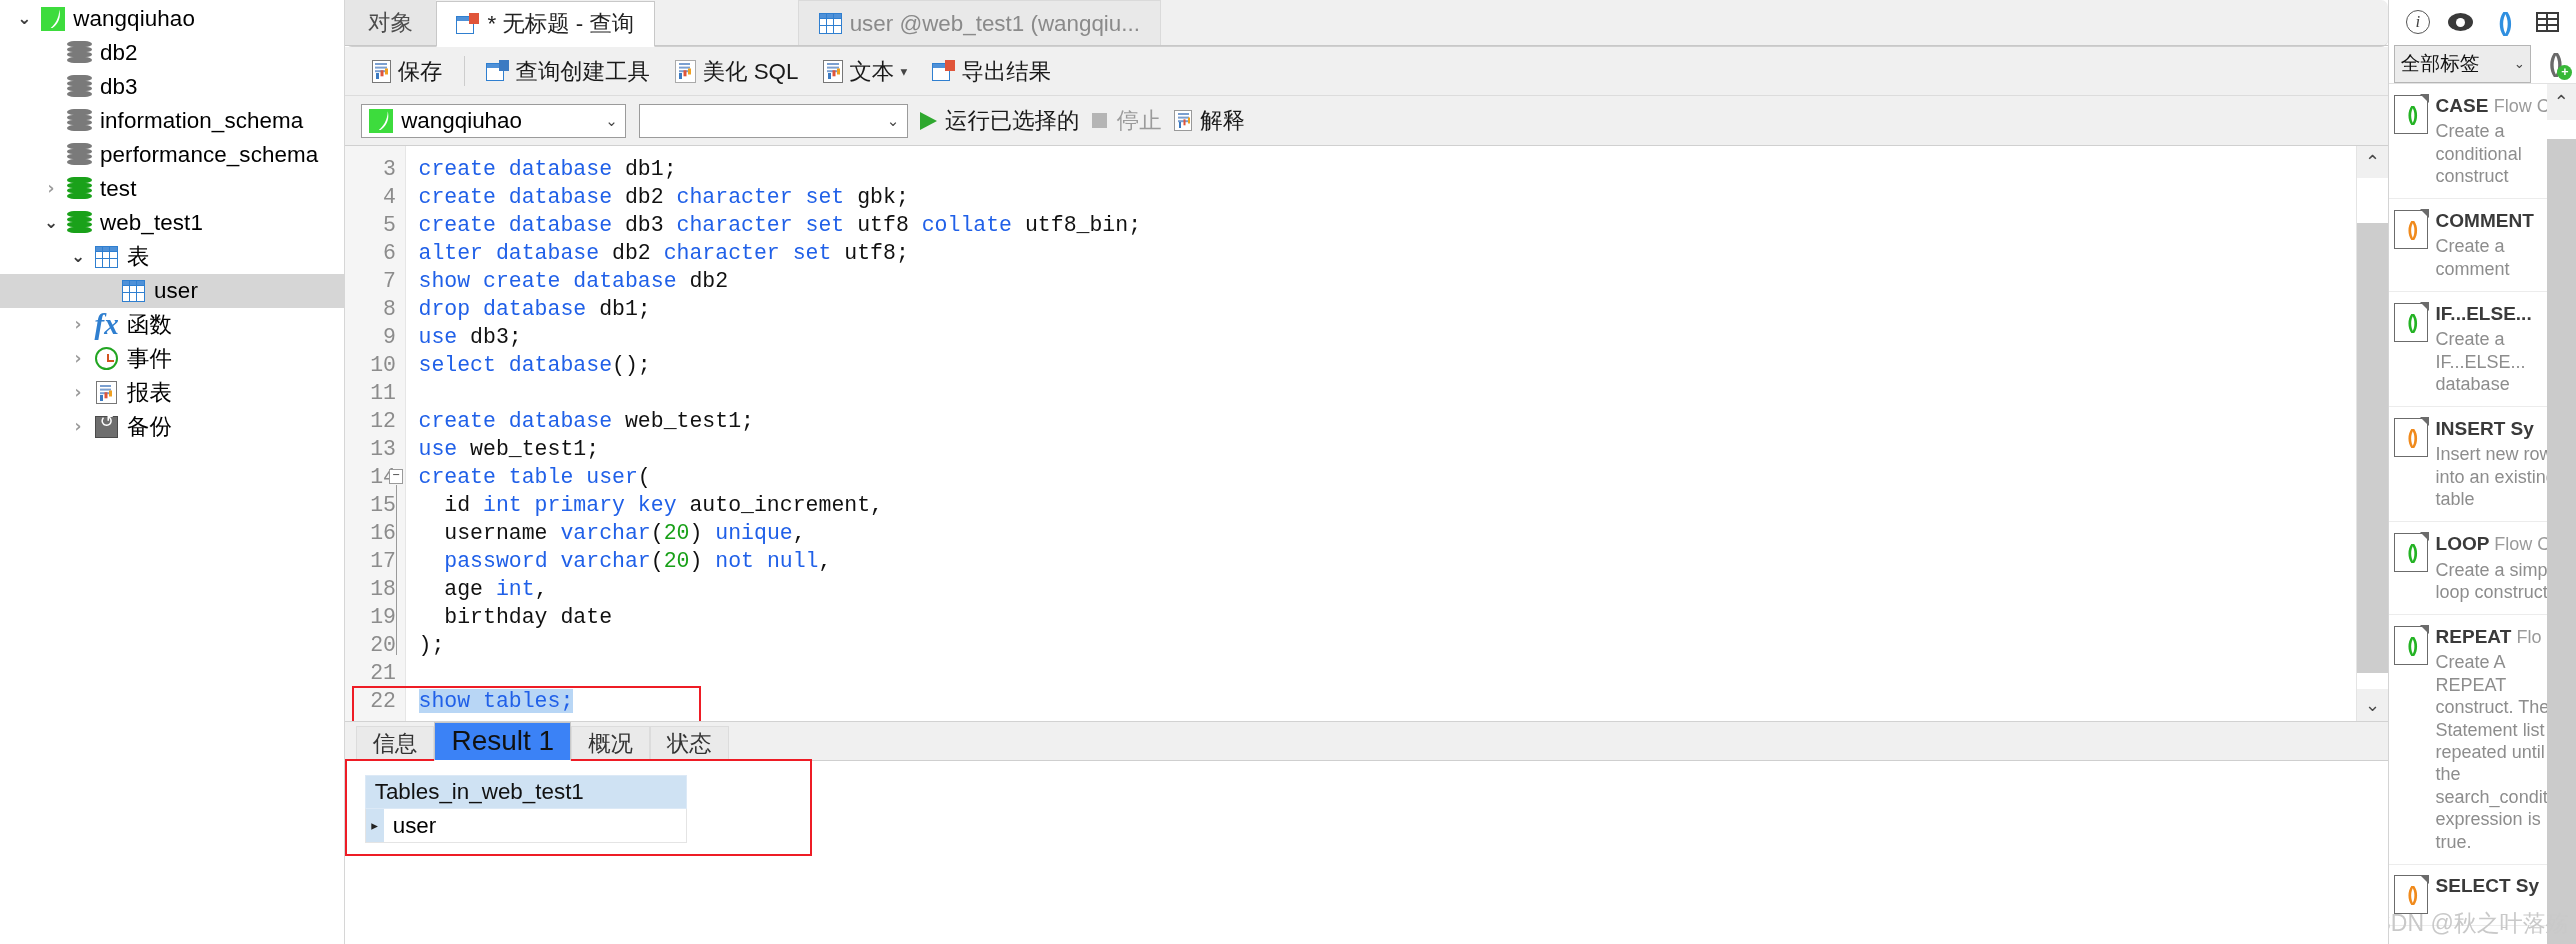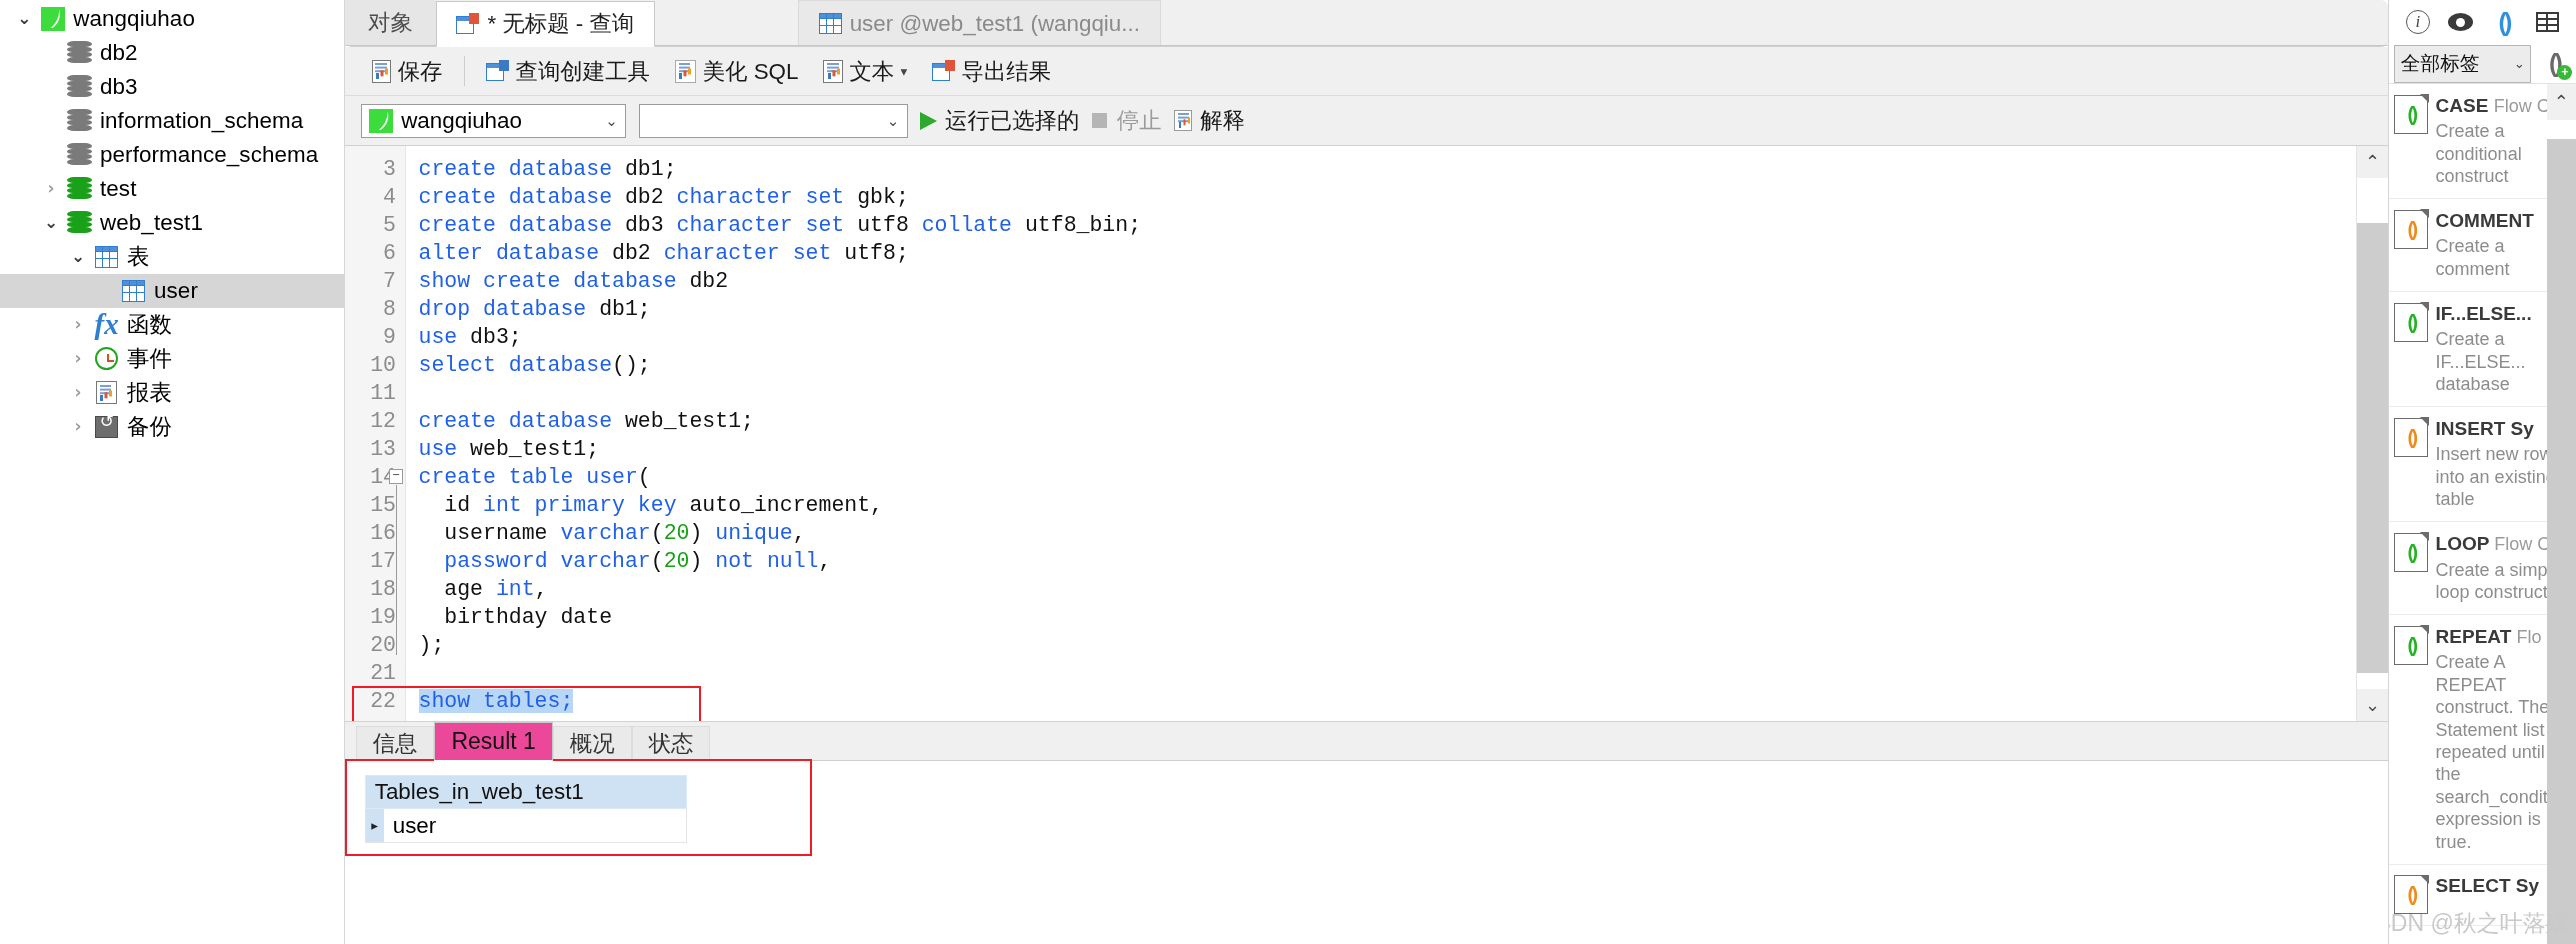--- a/index.html
+++ b/index.html
@@ -133,22 +133,22 @@
           color:#4a4a4a;font-size:18px;}
   .vs-track{flex:1 1 auto;background:#fff;position:relative;}
   .vs-thumb{position:absolute;left:0;right:0;background:#cdcdcd;}
 
   
   .results{ height:auto; background:#fff; border-top:0.9px solid #d2d2d2; position:relative;}
   .restabs{ height:39px; display:flex; align-items:flex-end; background:#f0f0f0; padding-left:10.7px;
             position:relative; border-bottom:0.9px solid #cfcfcf;}
   .rtab{ height:34px; display:flex;align-items:center; padding:0 16px; font-size:22.4px; color:#333;
          background:#eaeaea; border:0.9px solid #dcdcdc; border-bottom:none; cursor:default;}
-  .rtab.active{ background:#ec4899; color:#111; height:39px; border-color:#c8c8c8; border-bottom:0.9px solid #fff;
-                margin-bottom:-0.9px; z-index:2; font-size:23px;}
+  .rtab.active{ background:#3b82f6; color:#111; height:39px; border-color:#c8c8c8; border-bottom:0.9px solid #fff;
+                margin-bottom:-0.9px; z-index:2; font-size:28px;}
   .resbody{ position:relative; height:183px; background:#fff;}
   .grid{ position:absolute; left:19.7px; top:14.3px; }
   .ghead{ height:34px; background:#cfe2f3; display:flex; align-items:center; padding:0 9px;
           font-size:22.4px; color:#111; width:322px; border:0.9px solid #dce9f6;}
   .growrow{ height:34px; display:flex; align-items:stretch; width:322px; border:0.9px solid #e4e4e4; border-top:none;}
   .grow-gutter{width:18px;background:#cfe2f3;display:flex;align-items:center;justify-content:center;
      font-size:13.4px;color:#222;}
   .grow-cell{flex:1 1 auto;display:flex;align-items:center;padding-left:9px;font-size:22.4px;background:#fff;}
 
   

